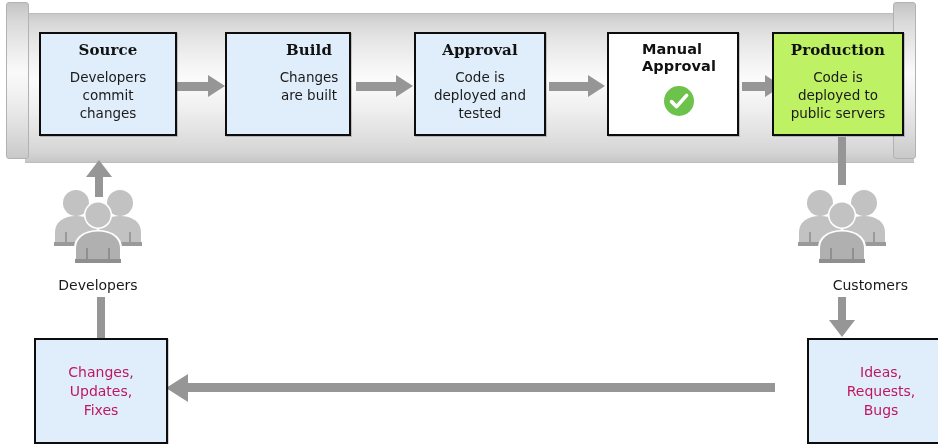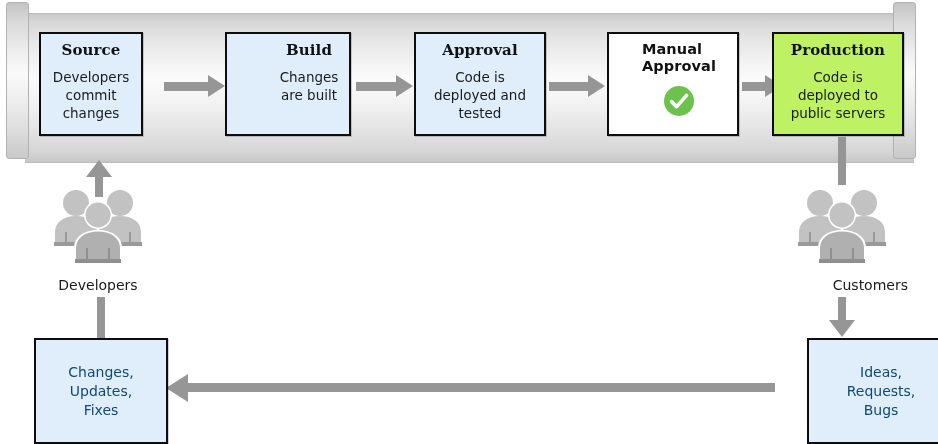--- a/index.html
+++ b/index.html
@@ -161,21 +161,21 @@
     box-sizing:border-box;
     border:2px solid #0d0d0d;
     background:#e0eefc;
     display:flex;
     align-items:center;
     justify-content:center;
     box-shadow:1px 1px 0 rgba(0,0,0,0.18);
   }
   .bottom-box .body{
     font-size:14px;
-    color:#0c4a6e;
+    color:#be185d;
     line-height:19px;
     text-align:center;
   }
 </style>
 </head>
 <body>
 
 <div id="canvas">
 
   <div class="pipe-bar"></div>
@@ -187,21 +187,21 @@
 
   <div class="arrow-h" style="left:356px;top:82px;width:44px;"></div>
   <div class="arrow-head-r" style="left:396px;top:75px;"></div>
 
   <div class="arrow-h" style="left:549px;top:82px;width:42px;"></div>
   <div class="arrow-head-r" style="left:588px;top:75px;"></div>
 
   <div class="arrow-h" style="left:742px;top:82px;width:28px;"></div>
   <div class="arrow-head-r" style="left:765px;top:75px;"></div>
 
-  <div class="stage blue" style="left:39px;top:32px;width:104px;height:104px;">
+  <div class="stage blue" style="left:39px;top:32px;width:138px;height:104px;">
     <div class="title">Source</div>
     <div class="body">Developers<br>commit<br>changes</div>
   </div>
 
   <div class="stage blue" style="left:225px;top:32px;width:126px;height:104px;padding-left:42px;">
     <div class="title">Build</div>
     <div class="body">Changes<br>are built</div>
   </div>
 
   <div class="stage blue" style="left:414px;top:32px;width:132px;height:104px;">

